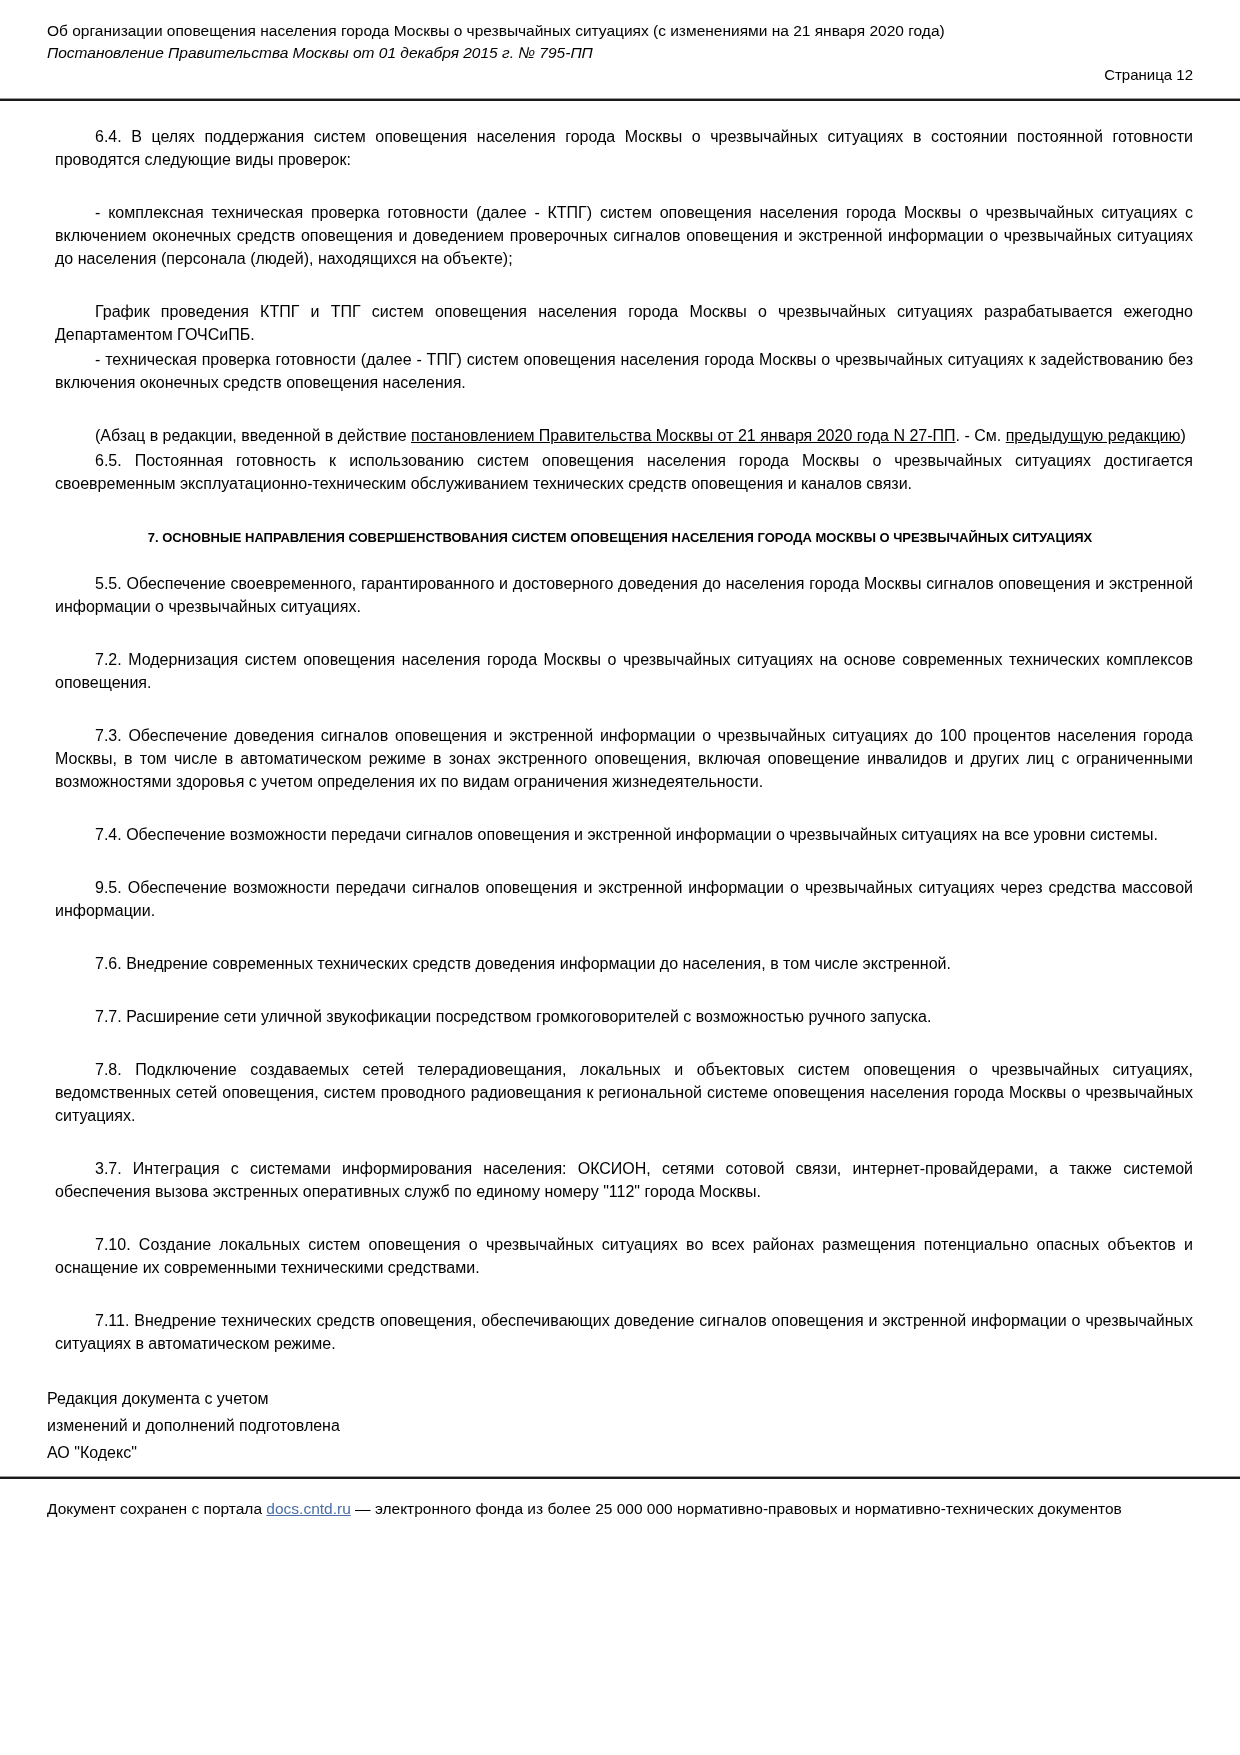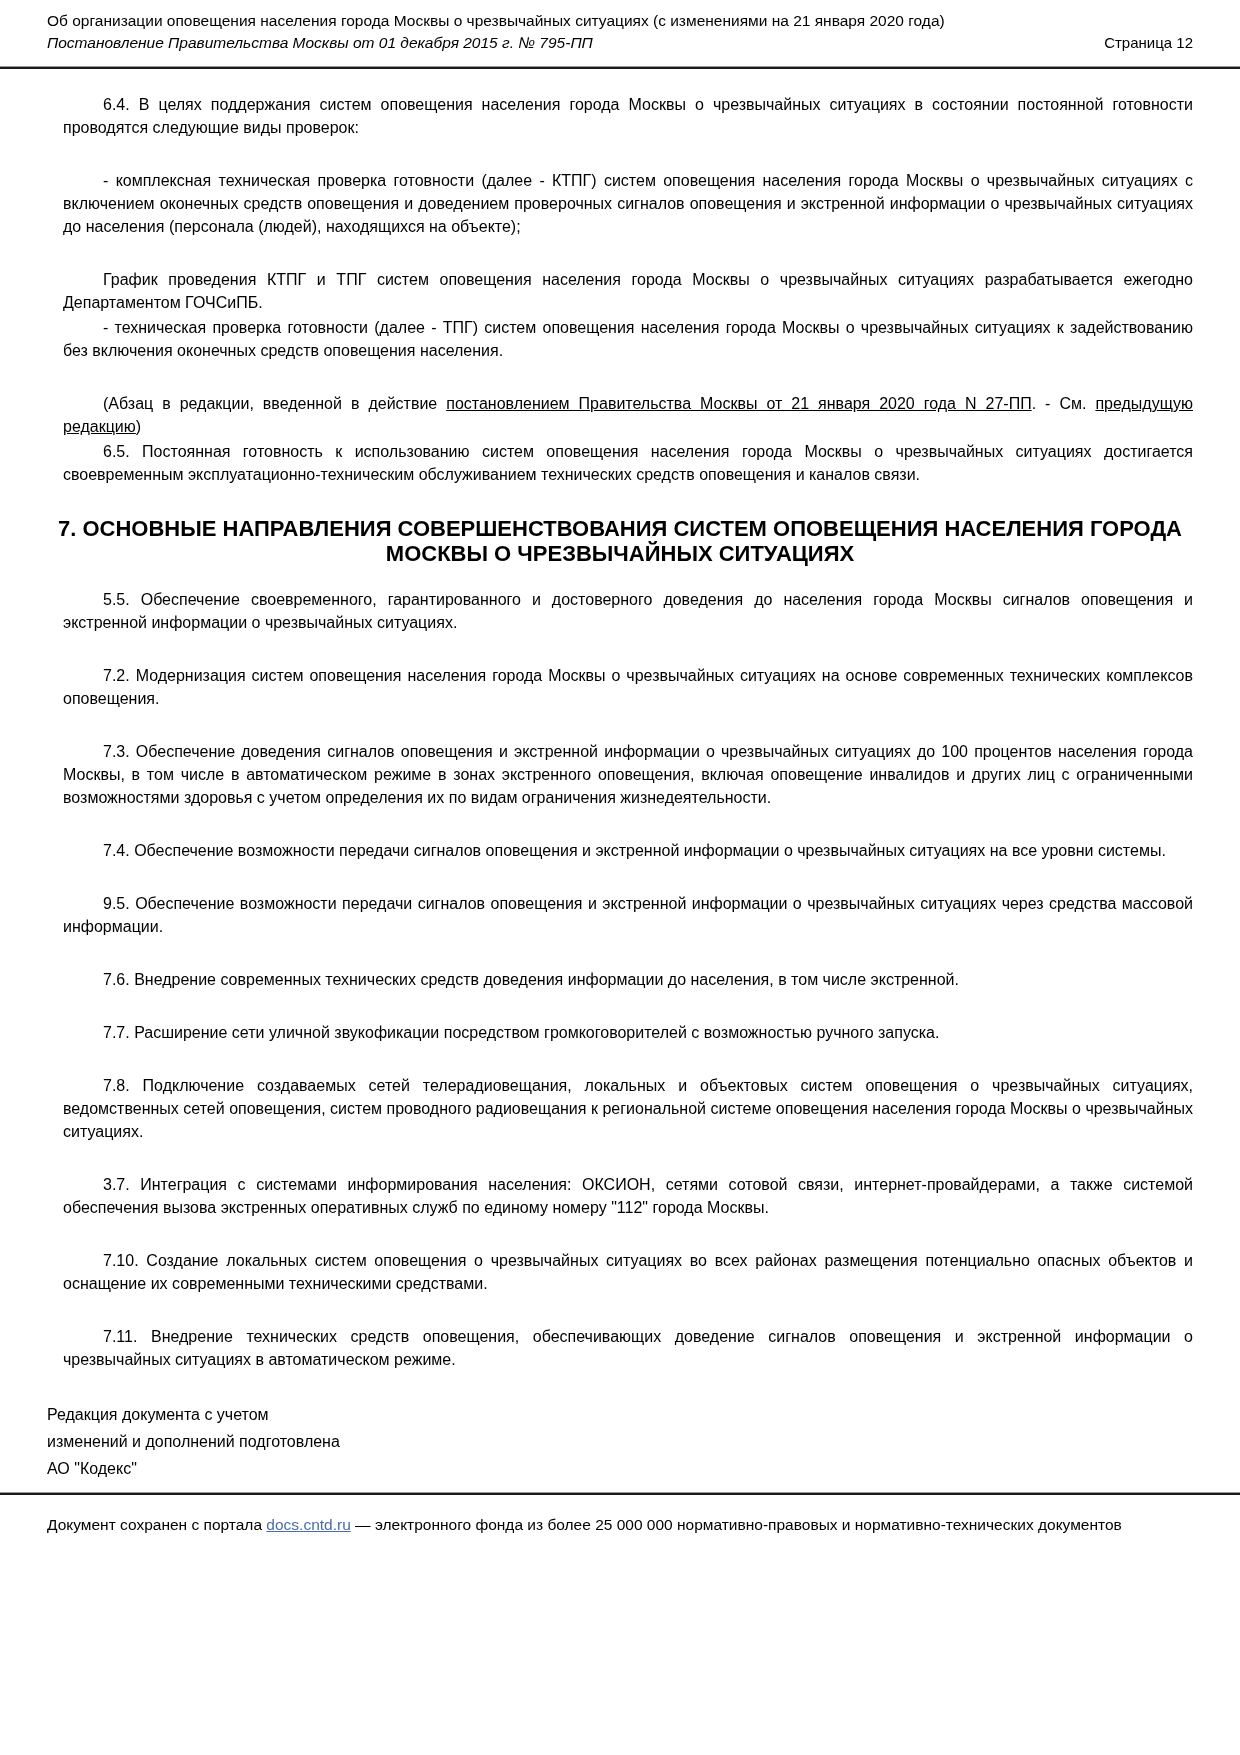--- a/index.html
+++ b/index.html
@@ -10,22 +10,23 @@
     background: #ffffff;
     color: #000000;
     font-family: "Liberation Sans", "DejaVu Sans", sans-serif;
     font-size: 16px;
     overflow: hidden;
   }
 
   
   .header {
     display: flex;
-    align-items: flex-end;
-    padding: 10px 47px 12px 47px;
+    align-items: flex-start;
+    padding: 20px 47px 12px 47px;
+    flex-direction: column;
   }
   .header-titles {
     width: 1030px;
     flex: 0 0 auto;
     font-size: 15.5px;
     line-height: 22px;
   }
   .doc-subtitle { font-style: italic; }
   .page-label {
     margin-left: auto;
@@ -38,33 +39,33 @@
   .rule {
     width: 1240px;
     height: 3px;
     background: #1a1a1a;
     border-top: 1px solid #9a9a9a;
   }
 
   
   .main { padding: 24px 47px 0 47px; }
   .para {
-    margin: 0 0 30px 16px;
+    margin: 0 0 30px 8px;
     text-indent: 40px;
     text-align: justify;
     line-height: 23px;
   }
   .para.tight { margin-bottom: 2px; }
   a.doclink {
     color: #000000;
     text-decoration: underline;
     cursor: pointer;
   }
   .section-heading {
-    font-size: 22px;
+    font-size: 13px;
     font-weight: bold;
     text-align: center;
     line-height: 25px;
     margin: 0 0 22px 0;
     padding: 0 8px;
   }
 
   
   .credits {
     margin: 20px 0 10px 0;

